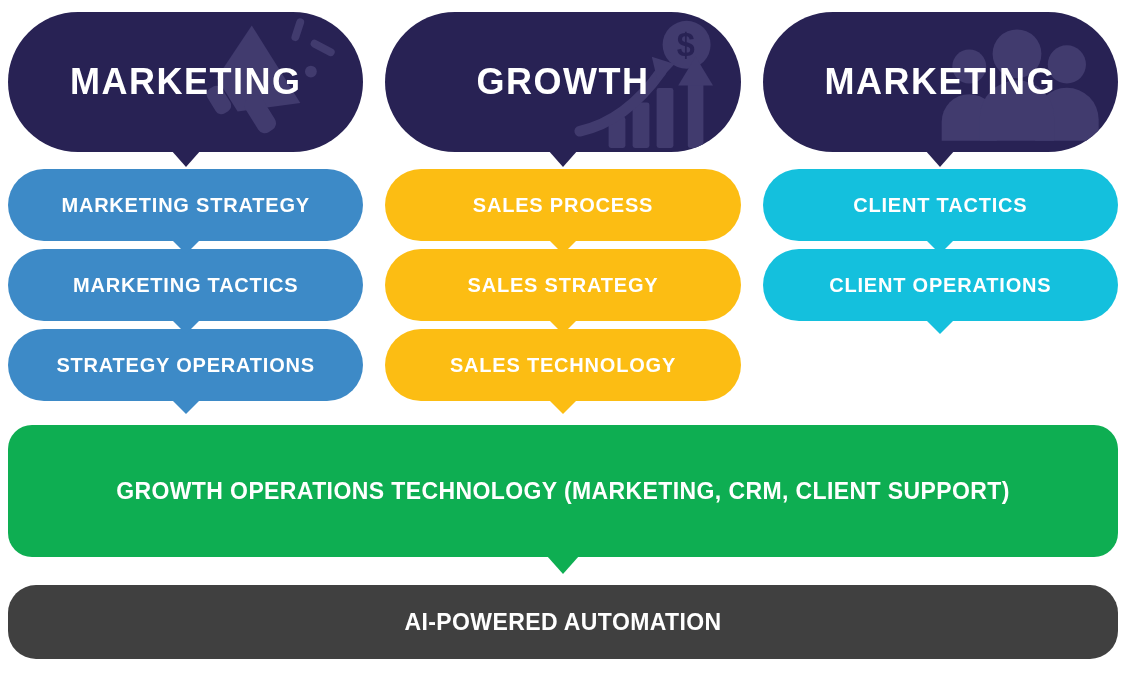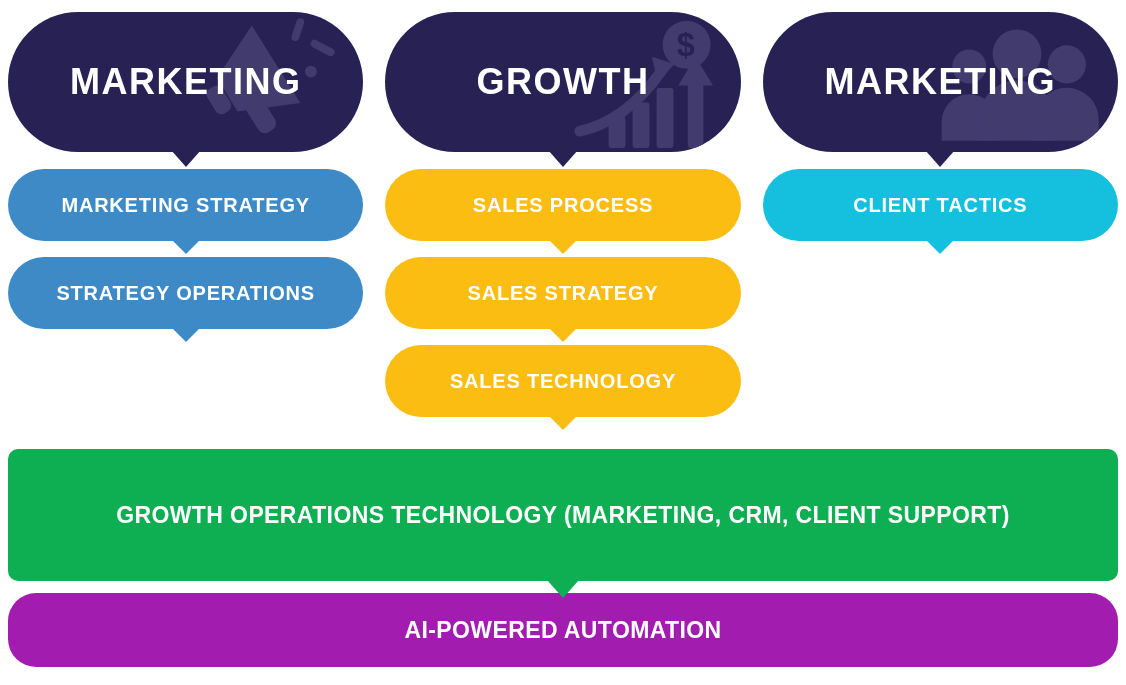--- a/index.html
+++ b/index.html
@@ -32,30 +32,30 @@
     height:72px;border-radius:36px;background:var(--pill);
     font-size:20px;letter-spacing:0.8px;
   }
   .tail{
     position:absolute;left:50%;transform:translateX(-50%);
     width:0;height:0;z-index:3;
     border-left:15px solid transparent;border-right:15px solid transparent;
   }
   .header-cell{margin-bottom:17px;}
   .header-cell .tail{top:138px;border-top:17px solid #282254;}
-  .item-cell{margin-bottom:16px;}
+  .item-cell{margin-bottom:8px;}
   .item-cell .tail{top:70px;border-top:15px solid var(--pill);}
   .bar-cell{position:relative;}
   .bar{
     position:relative;display:flex;align-items:center;justify-content:center;
     color:#ffffff;font-weight:700;text-align:center;letter-spacing:0.4px;
   }
-  .growth-bar{height:132px;border-radius:10px;background:#0eae52;font-size:23px;margin-top:16px;}
+  .growth-bar{height:132px;border-radius:24px;background:#0eae52;font-size:23px;margin-top:16px;}
   .growth-cell .tail{top:auto;bottom:-17px;border-left:16px solid transparent;border-right:16px solid transparent;border-top:18px solid #0eae52;}
-  .automation-bar{height:74px;border-radius:28px;background:#a21caf;font-size:23px;margin-top:12px;}
+  .automation-bar{height:74px;border-radius:28px;background:#404040;font-size:23px;margin-top:28px;}
 </style>
 </head>
 <body>
 
 <div class="board">
 
   <div class="columns">
 
     <div class="col col-marketing">
       <div class="cell header-cell">
@@ -72,20 +72,26 @@
               <circle cx="97" cy="47" r="4.5"></circle>
             </svg>
           </span>
           <span class="label">MARKETING</span>
         </div>
         <span class="tail"></span>
       </div>
       <div class="cell item-cell">
         <div class="pill item-pill">
           <span class="label">MARKETING STRATEGY</span>
+        </div>
+        <span class="tail"></span>
+      </div>
+      <div class="cell item-cell">
+        <div class="pill item-pill">
+          <span class="label">MARKETING TACTICS</span>
         </div>
         <span class="tail"></span>
       </div>
       <div class="cell item-cell">
         <div class="pill item-pill">
           <span class="label">STRATEGY OPERATIONS</span>
         </div>
         <span class="tail"></span>
       </div>
     </div>
@@ -146,20 +152,26 @@
           <span class="label">MARKETING</span>
         </div>
         <span class="tail"></span>
       </div>
       <div class="cell item-cell">
         <div class="pill item-pill">
           <span class="label">CLIENT TACTICS</span>
         </div>
         <span class="tail"></span>
       </div>
+      <div class="cell item-cell">
+        <div class="pill item-pill">
+          <span class="label">CLIENT OPERATIONS</span>
+        </div>
+        <span class="tail"></span>
+      </div>
     </div>
 
   </div>
 
   <div class="bar-cell growth-cell">
     <div class="bar growth-bar">
       <span class="label">GROWTH OPERATIONS TECHNOLOGY (MARKETING, CRM, CLIENT SUPPORT)</span>
     </div>
     <span class="tail"></span>
   </div>

